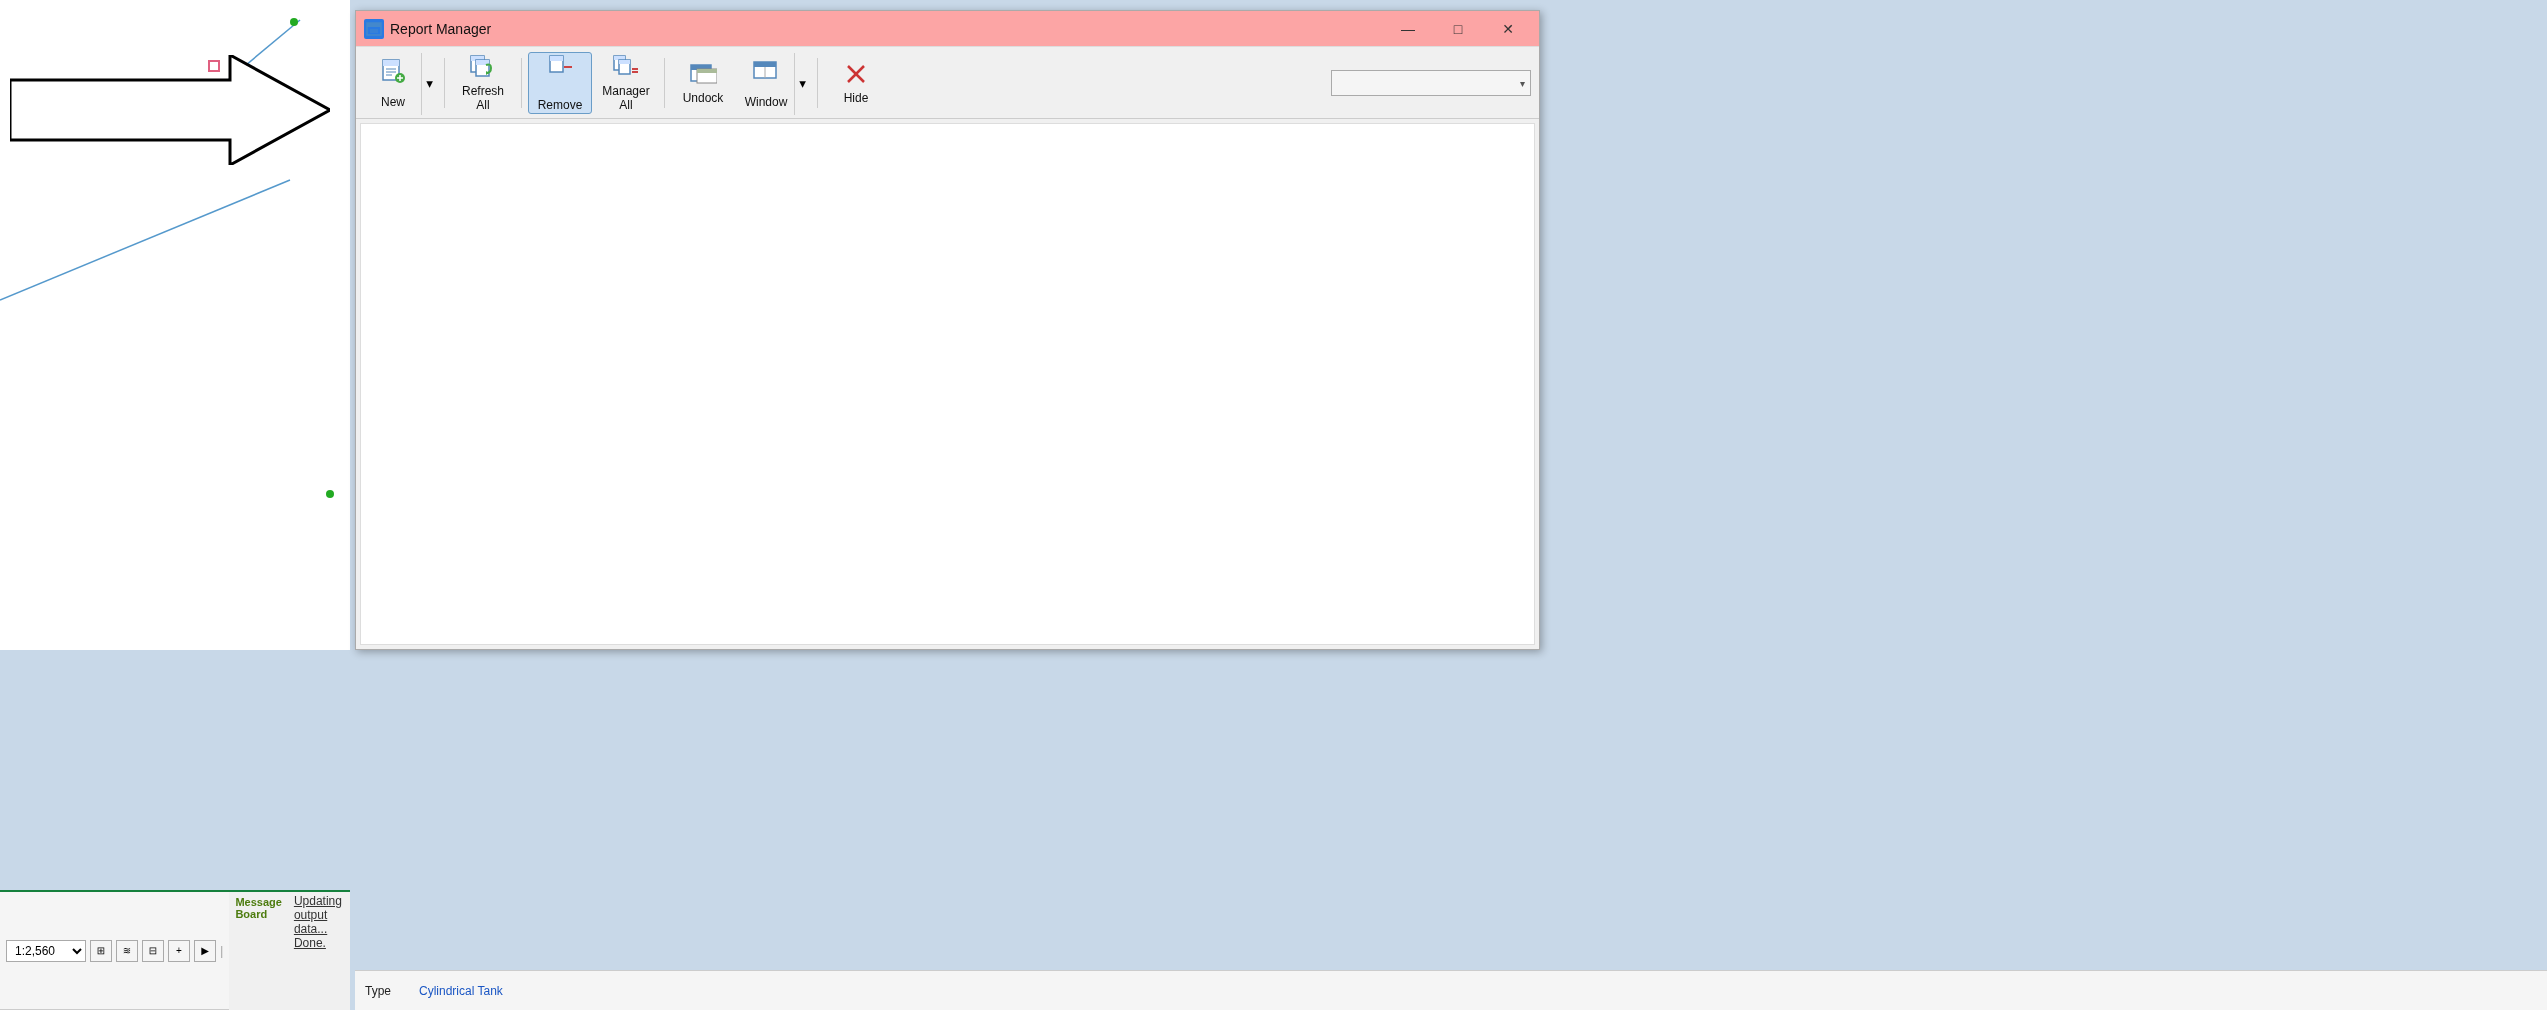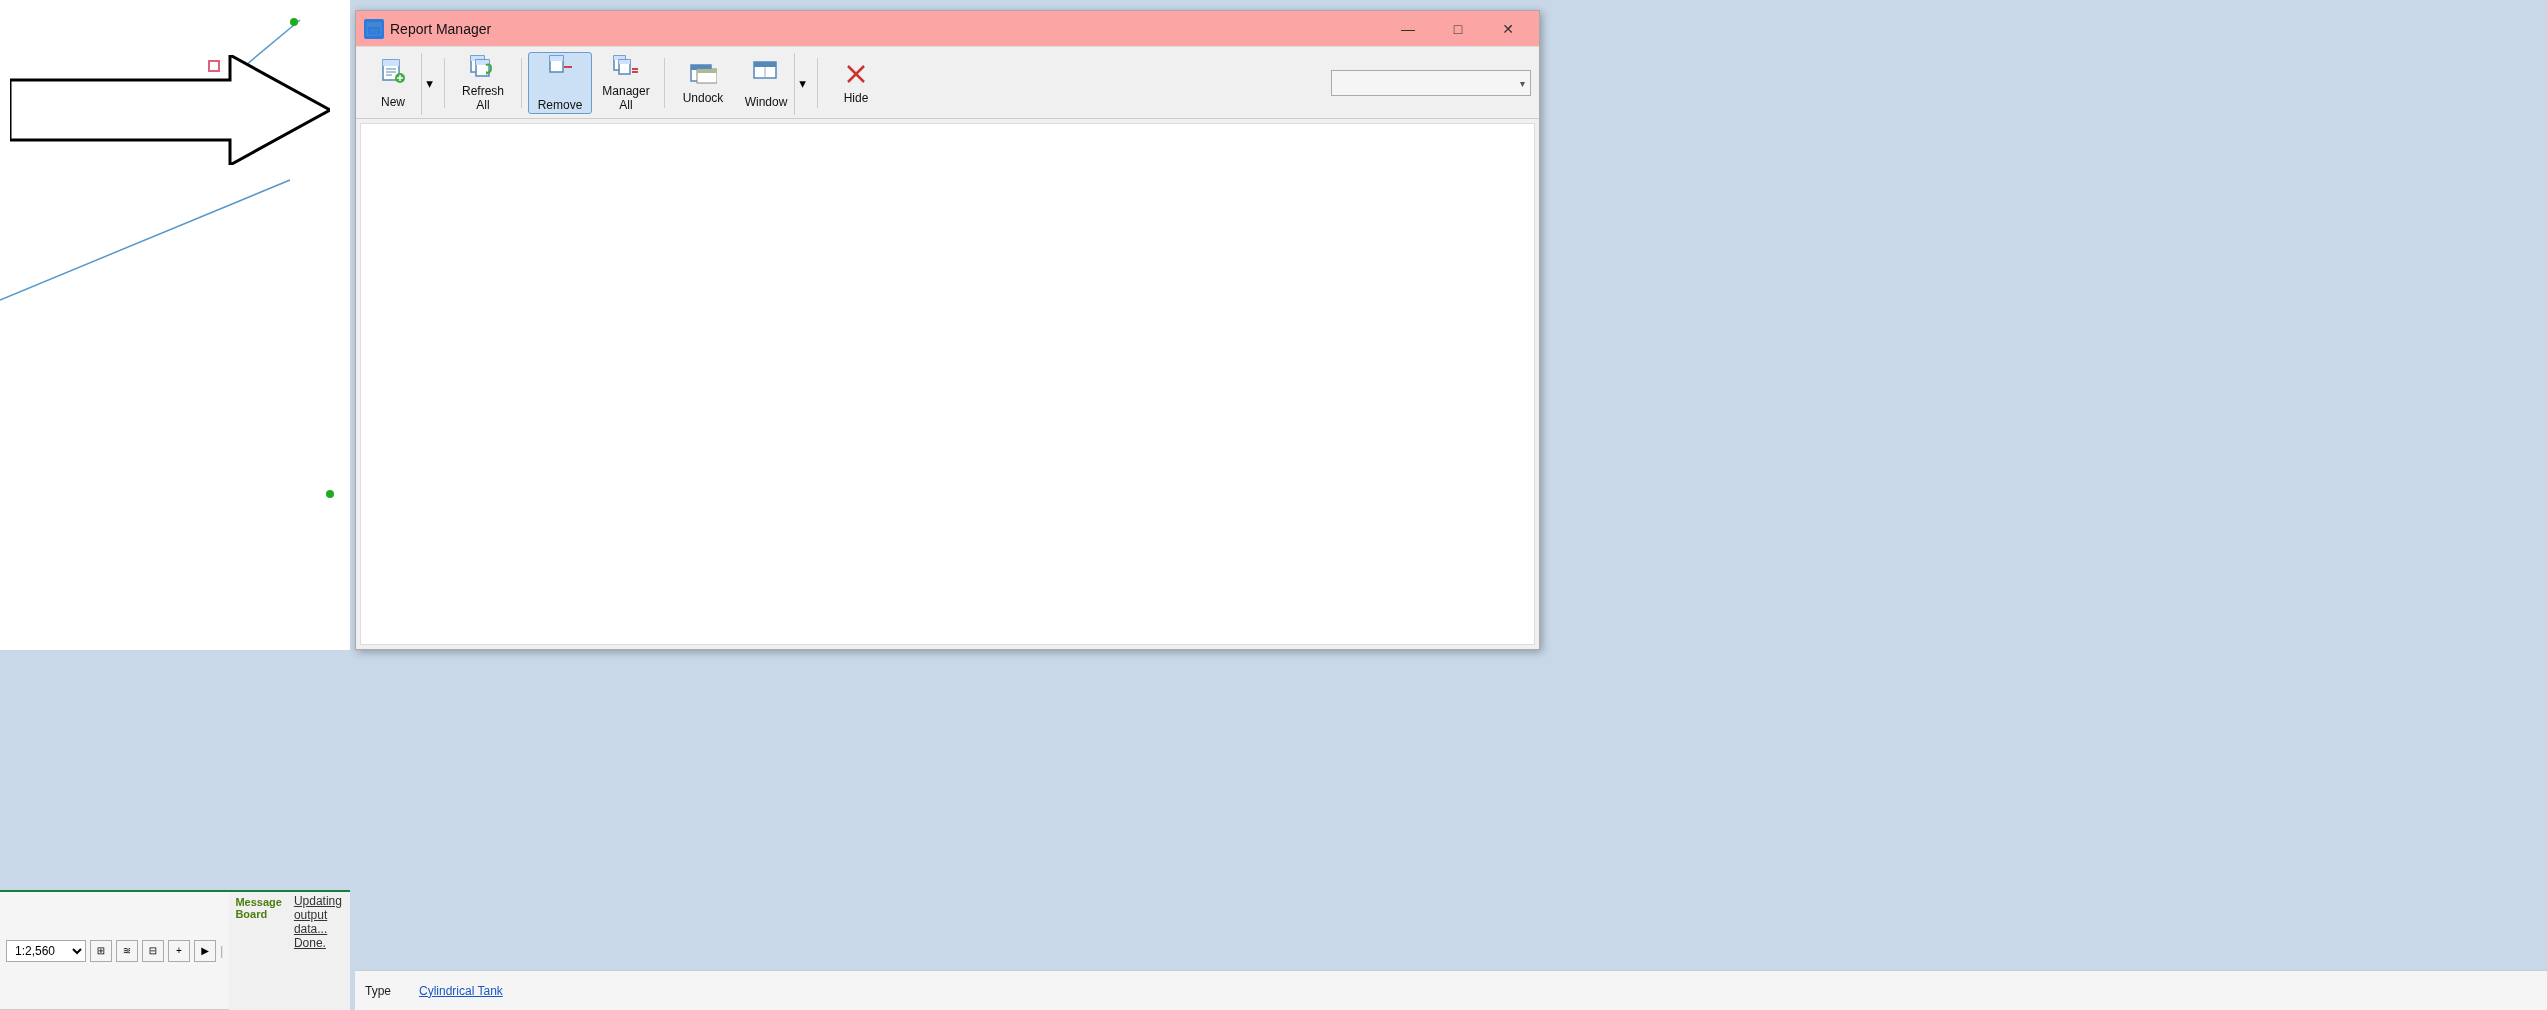--- a/index.html
+++ b/index.html
@@ -306,21 +306,20 @@
       gap: 28px;
     }
 
     .bottom-label {
       font-size: 12px;
       color: #222;
     }
     .bottom-value {
       font-size: 12px;
       color: #1a56c4;
-      text-decoration: underline;
     }
 
     
     .green-dot {
       position: absolute;
       width: 8px;
       height: 8px;
       background: #22aa22;
       border-radius: 50%;
       top: 18px;

